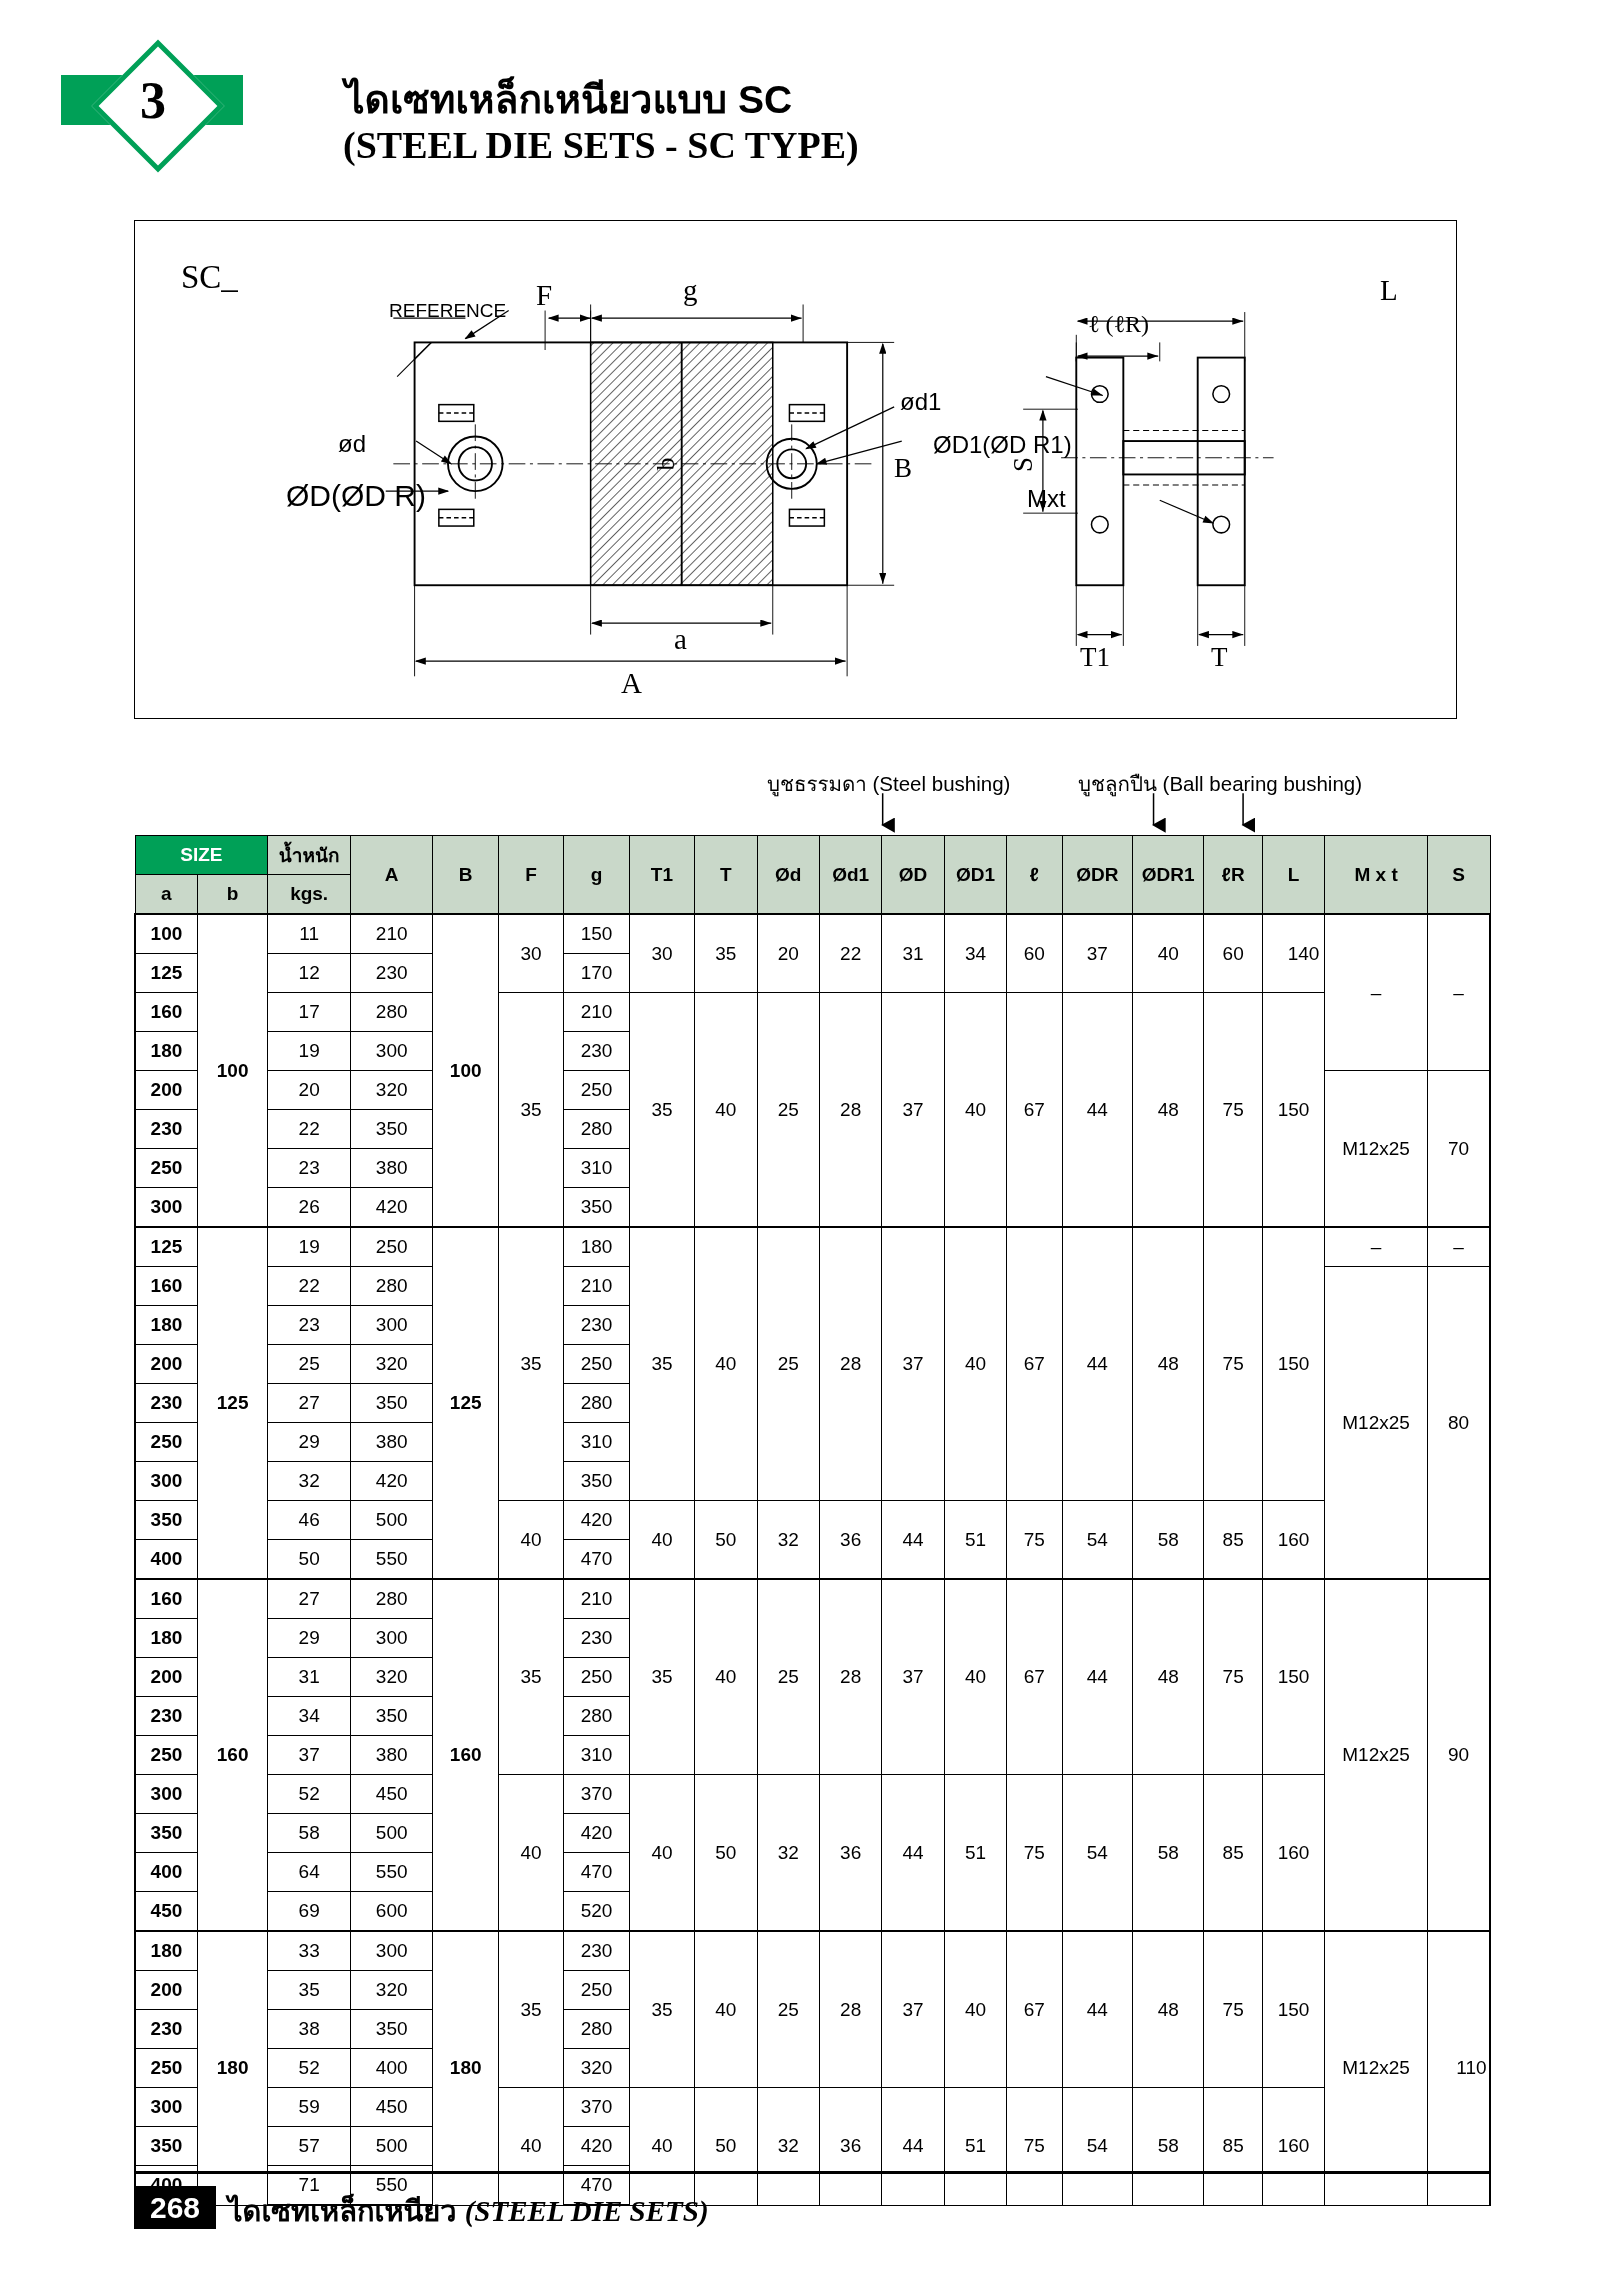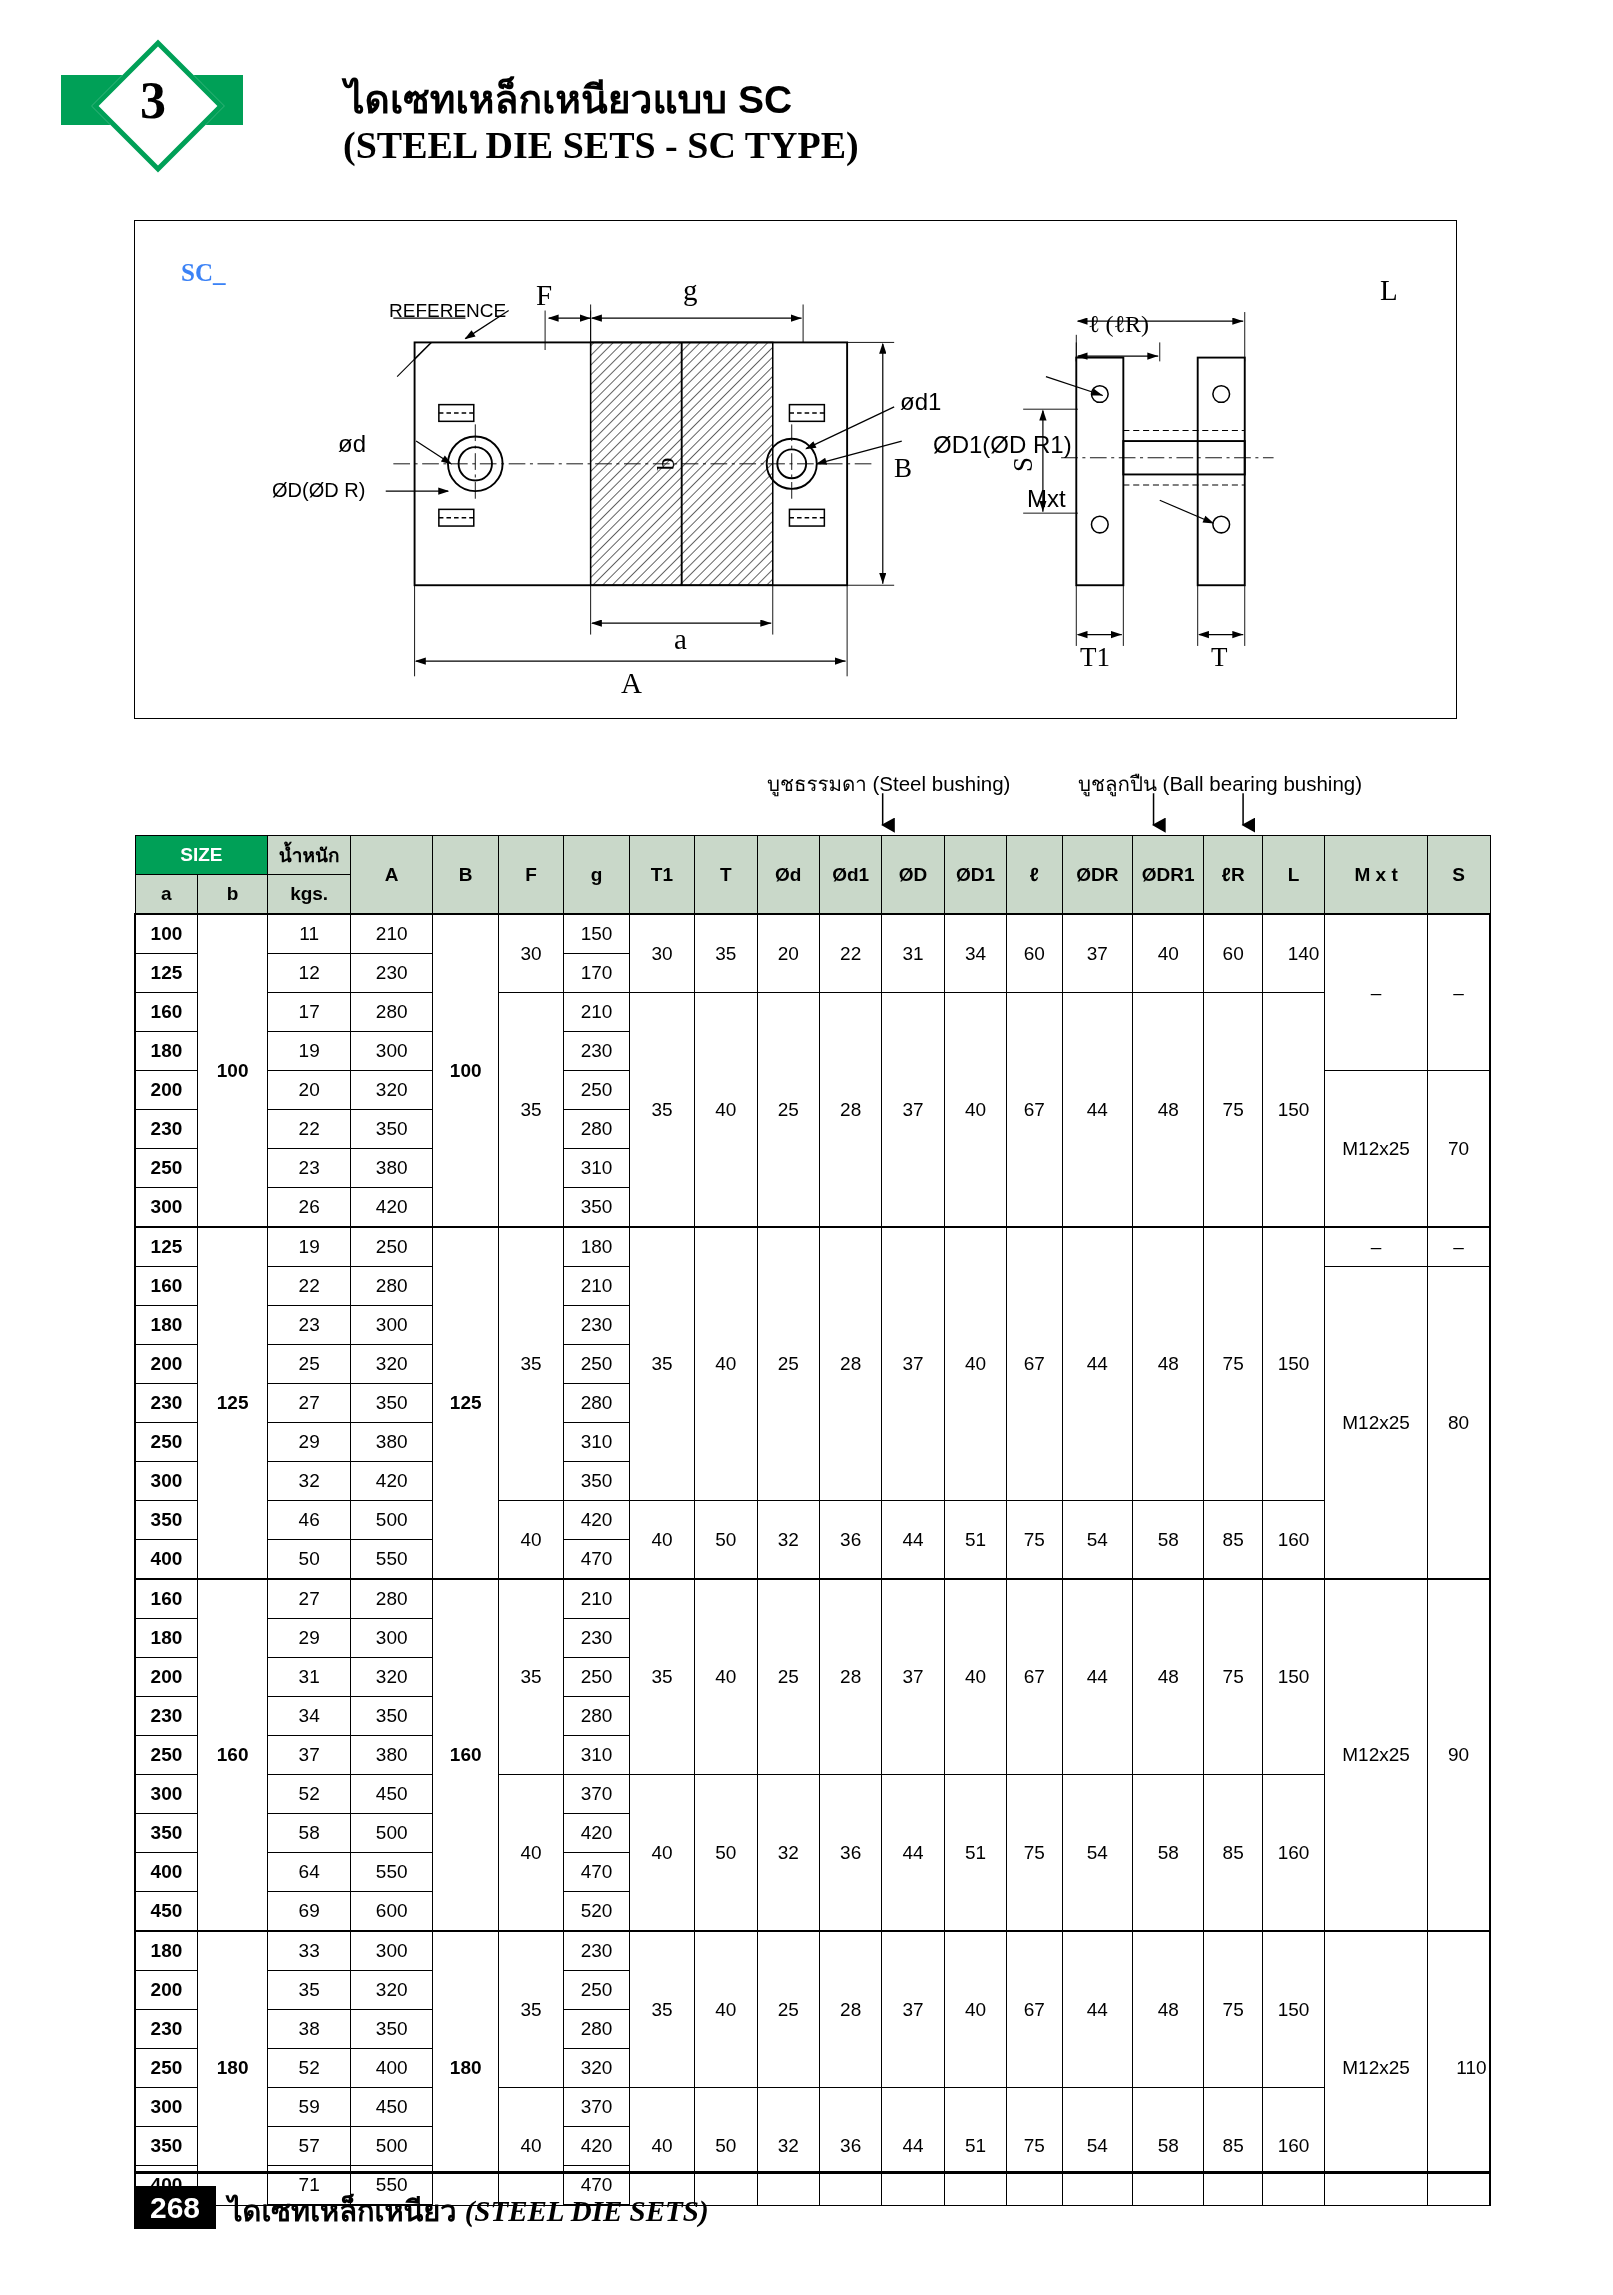--- a/index.html
+++ b/index.html
@@ -10,21 +10,21 @@
   .header{position:absolute;left:61px;top:33px;width:1442px;height:137px;}
   .chev-wrap{position:absolute;left:0;top:9px;width:182px;height:118px;}
   .chev-bar{position:absolute;left:0;top:33px;width:182px;height:50px;background:#00a057;}
   .diamond{position:absolute;left:50px;top:0;width:84px;height:84px;background:#ffffff;border:5.3px solid #00a057;transform:rotate(45deg);top:16.7px;}
   .chev-num{position:absolute;left:50px;top:16.7px;width:84px;height:84px;display:flex;align-items:center;justify-content:center;font-size:52px;font-weight:bold;font-family:"Liberation Serif",serif;}
   .title-th{position:absolute;left:284px;top:35px;font-size:39px;font-weight:bold;letter-spacing:0px;}
   .title-en{position:absolute;left:282px;top:90px;font-size:38px;font-weight:bold;font-family:"Liberation Serif",serif;}
 
   
   .drawbox{position:absolute;left:134px;top:220px;width:1321px;height:497px;border:1.5px solid #000;background:#fff;}
-  .sclabel{position:absolute;left:46px;top:38px;font-size:25px;font-weight:bold;color:#3b82f6;font-family:"Liberation Serif",serif;}
+  .sclabel{position:absolute;left:46px;top:38px;font-size:33px;font-weight:normal;color:#000000;font-family:"Liberation Serif",serif;}
   .dtxt{position:absolute;font-size:19px;font-family:"Liberation Sans",sans-serif;}
   .dtxt-b{position:absolute;font-size:23px;font-family:"Liberation Serif",serif;}
 
   
   .bush{position:absolute;font-size:20px;}
 
   
   .tblwrap{position:absolute;left:134px;top:835px;width:1357px;}
   table.spec{border-collapse:collapse;table-layout:fixed;width:1357px;font-family:"Liberation Sans",sans-serif;}
   table.spec td,table.spec th{border:1.1px solid #000;text-align:center;vertical-align:middle;font-size:19px;padding:0;height:38px;}
@@ -169,21 +169,21 @@
     <div class="dtxt" style="left:254px;top:79px;">REFERENCE</div>
     <div class="dtxt-b" style="left:401px;top:58px;font-size:29px;">F</div>
     <div class="dtxt-b" style="left:548px;top:53px;font-size:29px;">g</div>
     <div class="dtxt-b" style="left:539px;top:402px;font-size:29px;">a</div>
     <div class="dtxt-b" style="left:486px;top:446px;font-size:29px;">A</div>
     <div class="dtxt-b" style="left:759px;top:232px;font-size:27px;">B</div>
     <div class="dtxt-b" style="left:524px;top:228px;font-size:26px;transform:rotate(-90deg);">b</div>
     <div class="dtxt" style="left:765px;top:167px;font-size:24px;">ød1</div>
     <div class="dtxt" style="left:798px;top:210px;font-size:24px;">ØD1(ØD R1)</div>
     <div class="dtxt" style="left:203px;top:209px;font-size:24px;">ød</div>
-    <div class="dtxt" style="left:137px;top:258px;font-size:20px;">ØD(ØD R)</div>
+    <div class="dtxt" style="left:151px;top:258px;font-size:30px;">ØD(ØD R)</div>
     <div class="dtxt-b" style="left:881px;top:228px;font-size:27px;transform:rotate(-90deg);">S</div>
     <div class="dtxt-b" style="left:1245px;top:53px;font-size:29px;">L</div>
     <div class="dtxt-b" style="left:953px;top:90px;font-size:24px;">ℓ (ℓR)</div>
     <div class="dtxt-b" style="left:945px;top:421px;font-size:27px;">T1</div>
     <div class="dtxt-b" style="left:1076px;top:421px;font-size:27px;">T</div>
     <div class="dtxt" style="left:892px;top:264px;font-size:24px;">Mxt</div>
   </div>
 
   <div class="bush" style="position:absolute;left:767px;top:767px;font-size:20.5px;">บูชธรรมดา (Steel bushing)</div>
   <div class="bush" style="position:absolute;left:1078px;top:767px;font-size:20.5px;">บูชลูกปืน (Ball bearing bushing)</div>

